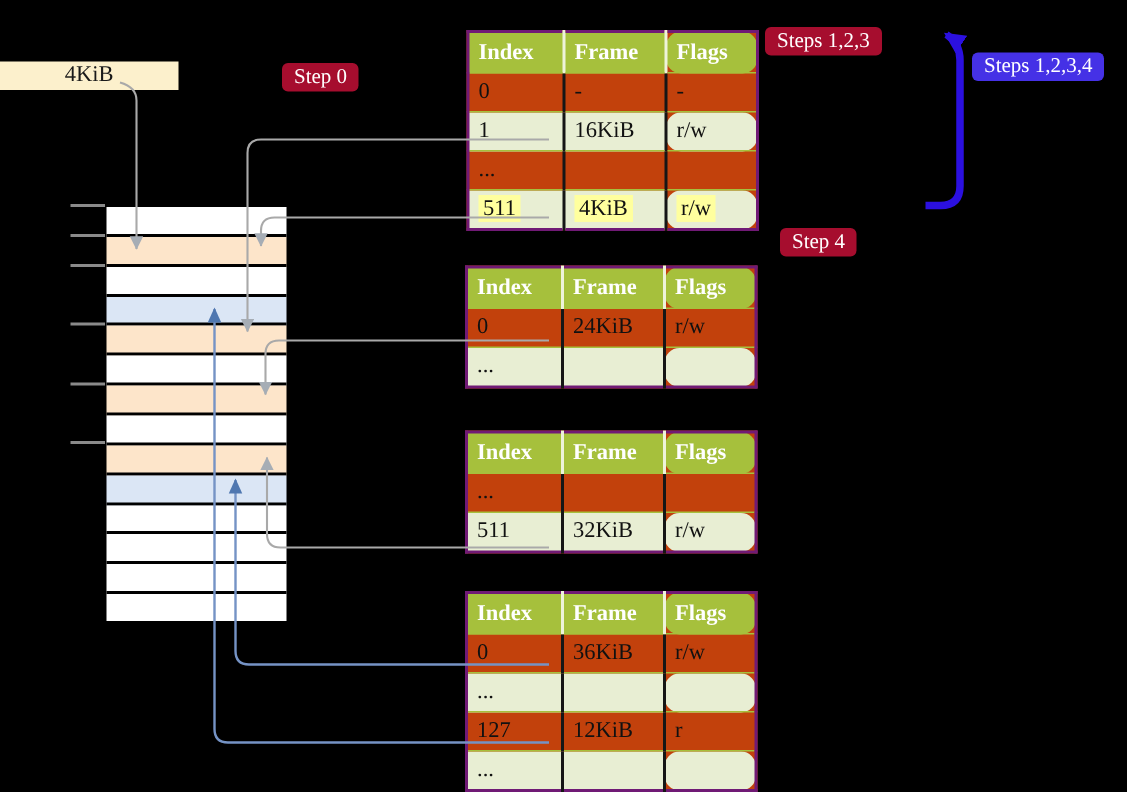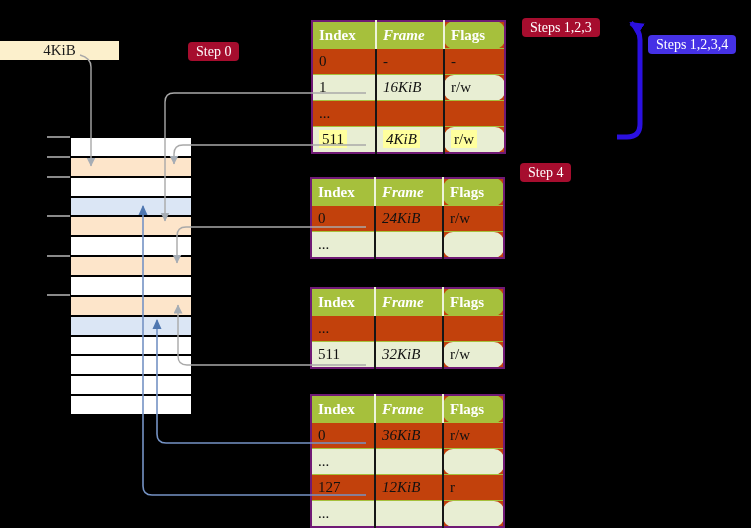--- a/index.html
+++ b/index.html
@@ -13,23 +13,23 @@
     background:#fcf0cc;color:#1a1a1a;font-size:15px;line-height:19px;text-align:center;
   }
   
   .badge{
     position:absolute;color:#fff;font-size:14px;line-height:17px;
     padding:1px 8px;border-radius:4px;white-space:nowrap;
   }
   .badge.red{background:#a60d2e;}
   .badge.blue{background:#4531e6;margin-top:17px;}
   .b-step0{left:188px;top:42px;font-family:Liberation Serif, serif;}
-  .b-steps123{left:510px;top:18px;margin-left:12px;}
+  .b-steps123{left:510px;top:18px;}
   .b-steps1234{left:648px;top:18px;}
-  .b-step4{left:520px;top:163px;}
+  .b-step4{left:520px;top:152px;}
   
   .stack{
     position:absolute;left:70px;top:137px;width:120px;height:276px;
     display:flex;flex-direction:column;border:1px solid #000;
   }
   .mrow{flex:1;border-bottom:2px solid #000;}
   .mrow:last-child{border-bottom:none;}
   .mrow.empty{background:#ffffff;}
   .mrow.pagetable{background:#fde5ca;}
   .mrow.mapped{background:#dbe6f5;}
@@ -45,21 +45,21 @@
     text-align:left;padding:3px 6px;height:20px;
   }
   .ptable th:not(:last-child){border-right:2px solid #eef3da;}
   .ptable td{
     font-size:15px;color:#111;padding:2px 6px;height:21px;
     border-top:1px solid #a6c03c;
   }
   .ptable td:not(:last-child){border-right:2px solid #161616;}
   .ptable tr.shaded td{background:#e8eed3;}
   .ptable .c-index{width:50px;}
-  .ptable .c-frame{width:54px;font-style:italic;}
+  .ptable .c-frame{width:54px;}
   .ptable .c-flags{width:47px;border-radius:10px;}
   .hl{background:#ffff9e;padding:1px 3px;}
   .t1{left:311px;top:20px;}
   .t2{left:310px;top:177px;}
   .t3{left:310px;top:287px;}
   .t4{left:310px;top:394px;}
   
   .overlay{position:absolute;left:0;top:0;z-index:6;pointer-events:none;}
   .conn-gray{stroke:#a9a9a9;stroke-width:1.4;fill:none;}
   .conn-blue{stroke:#7593c5;stroke-width:1.6;fill:none;}

